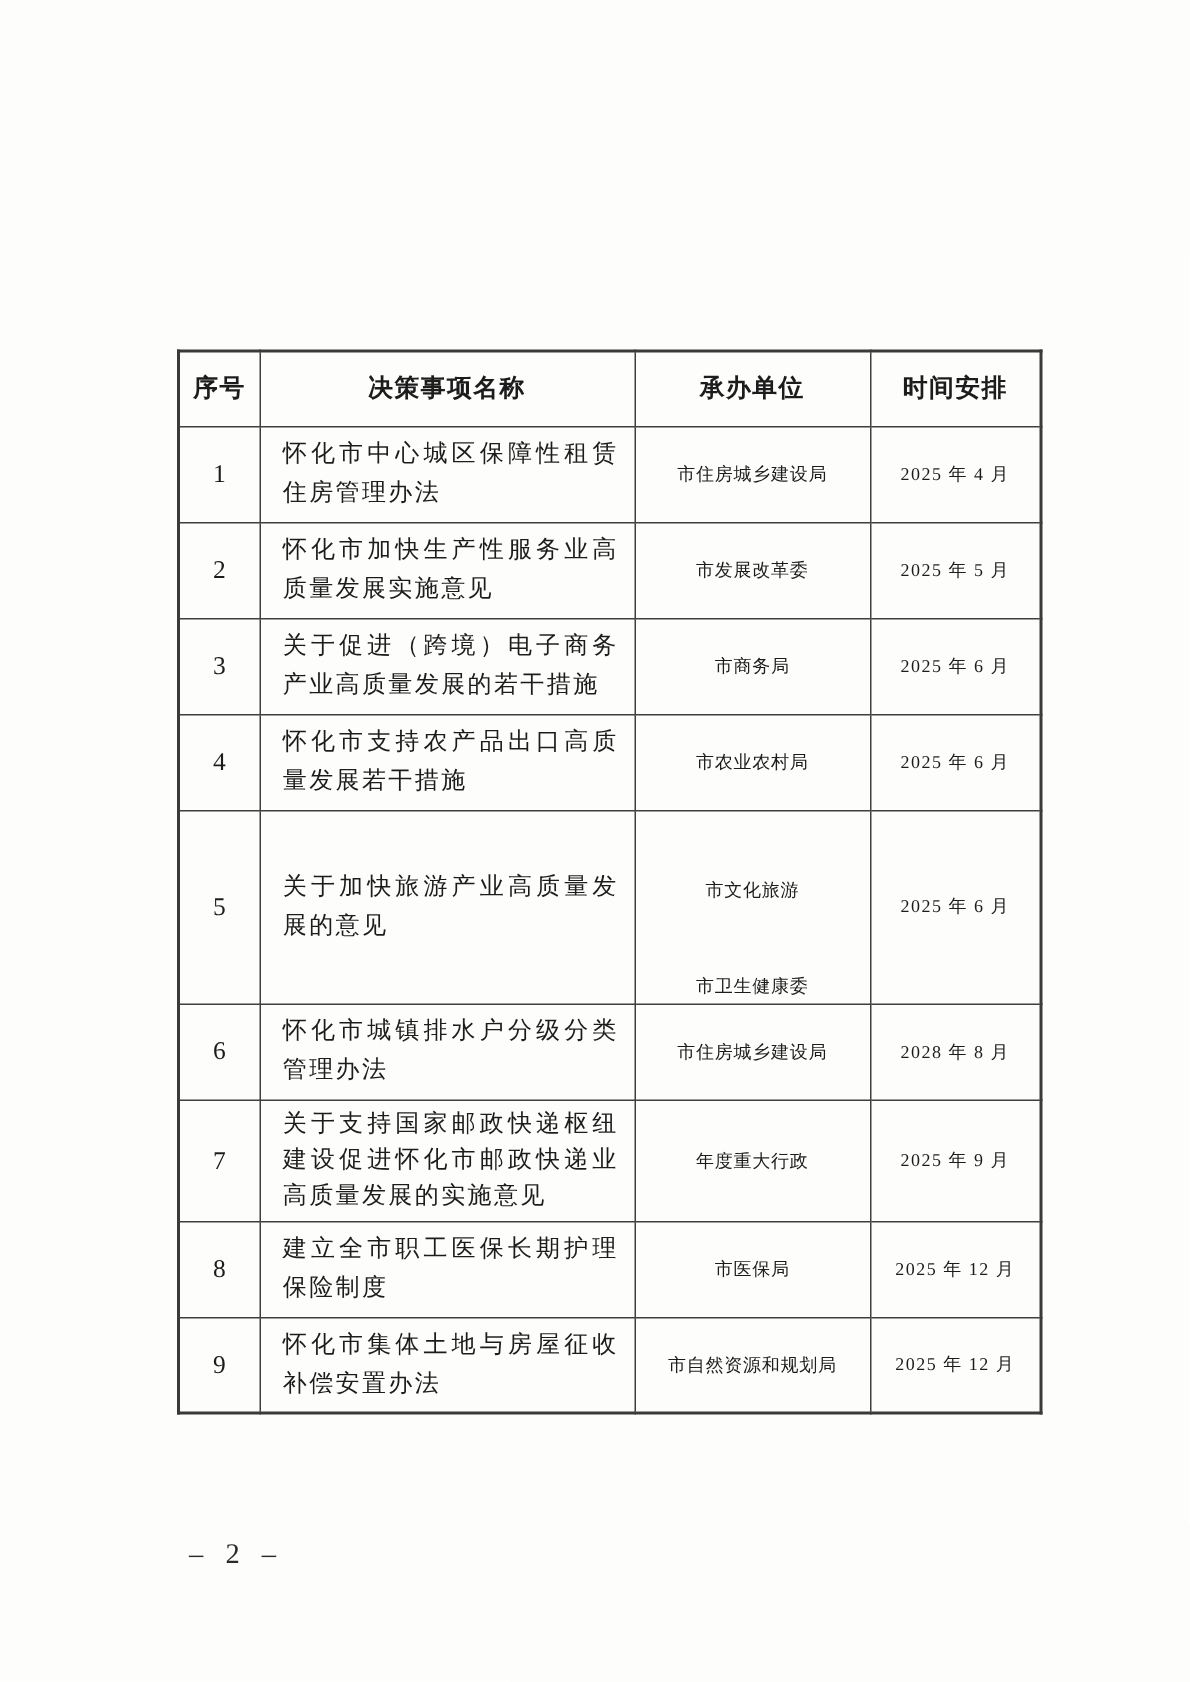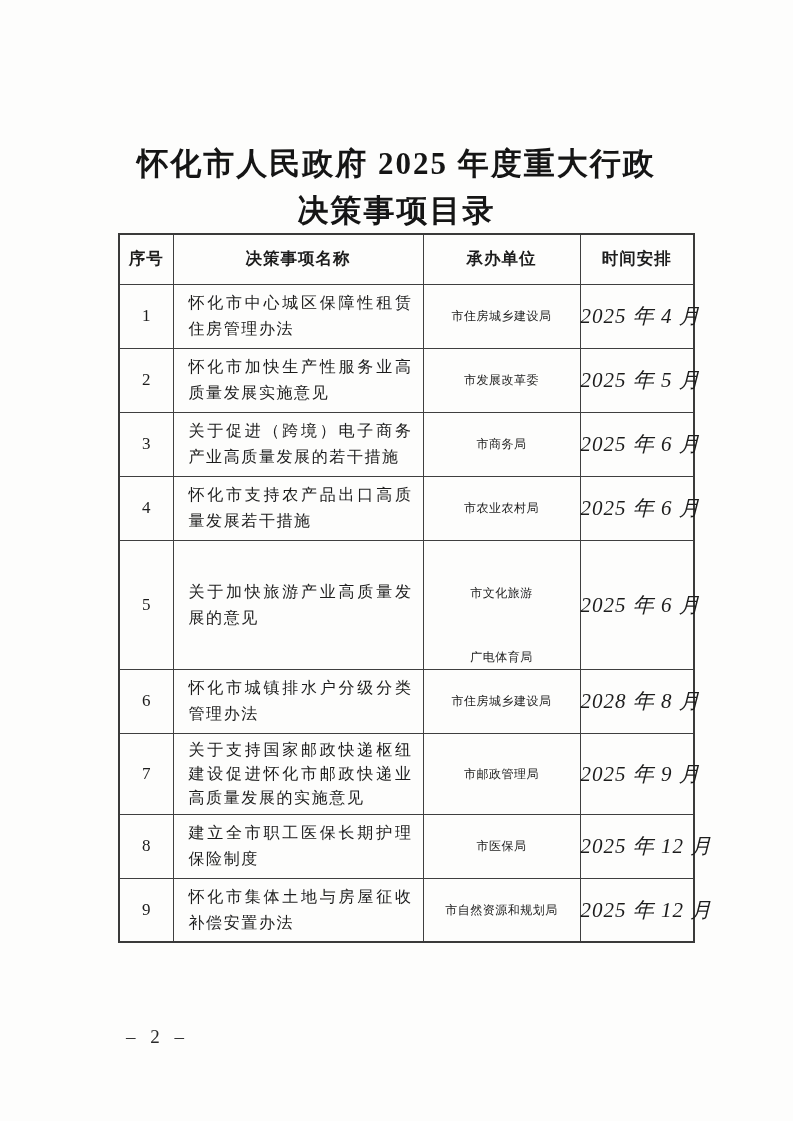--- a/index.html
+++ b/index.html
@@ -88,46 +88,41 @@
   tr.row-tall td.cell-name { line-height: 24px; margin-left: 48px; }
   td.cell-unit {
     text-align: center;
     font-size: 12px;
     letter-spacing: 0.5px;
     line-height: 24px;
   }
   td.cell-unit span { display: block; margin-top: 40px; }
   td.cell-time {
     text-align: center;
-    font-size: 21px;
+    font-size: 12px;
     letter-spacing: 1px;
     white-space: nowrap;
-    font-style: italic;
   }
 
   
   .page-number {
     position: absolute;
     left: 126px;
     top: 1026px;
     font-size: 19px;
     letter-spacing: 5px;
     color: #2a2a2a;
     font-family: "Liberation Serif", serif;
   }
 </style>
 </head>
 <body>
 
 <div class="page">
 
-  <div class="title-block">
-    <div class="title-line">怀化市人民政府 2025 年度重大行政</div>
-    <div class="title-line">决策事项目录</div>
-  </div>
 
   <table class="catalog-table">
     <colgroup>
       <col class="c-no">
         <col class="c-name">
         <col class="c-unit">
         <col class="c-time">
     </colgroup>
     <thead>
       <tr>
@@ -160,34 +155,34 @@
         <td class="cell-no">4</td>
         <td class="cell-name">怀化市支持农产品出口高质量发展若干措施</td>
         <td class="cell-unit">市农业农村局</td>
         <td class="cell-time">2025 年 6 月</td>
       </tr>
       <tr>
         <td class="cell-no">5</td>
         <td class="cell-name">关于加快旅游产业高质量发展的意见</td>
         <td class="cell-unit">
           <span>市文化旅游</span>
-          <span>广电体育局</span>
+          <span>市卫生健康委</span>
         </td>
         <td class="cell-time">2025 年 6 月</td>
       </tr>
       <tr>
         <td class="cell-no">6</td>
         <td class="cell-name">怀化市城镇排水户分级分类管理办法</td>
         <td class="cell-unit">市住房城乡建设局</td>
         <td class="cell-time">2028 年 8 月</td>
       </tr>
       <tr class="row-tall">
         <td class="cell-no">7</td>
         <td class="cell-name">关于支持国家邮政快递枢纽建设促进怀化市邮政快递业高质量发展的实施意见</td>
-        <td class="cell-unit">市邮政管理局</td>
+        <td class="cell-unit">年度重大行政</td>
         <td class="cell-time">2025 年 9 月</td>
       </tr>
       <tr>
         <td class="cell-no">8</td>
         <td class="cell-name">建立全市职工医保长期护理保险制度</td>
         <td class="cell-unit">市医保局</td>
         <td class="cell-time">2025 年 12 月</td>
       </tr>
       <tr>
         <td class="cell-no">9</td>

